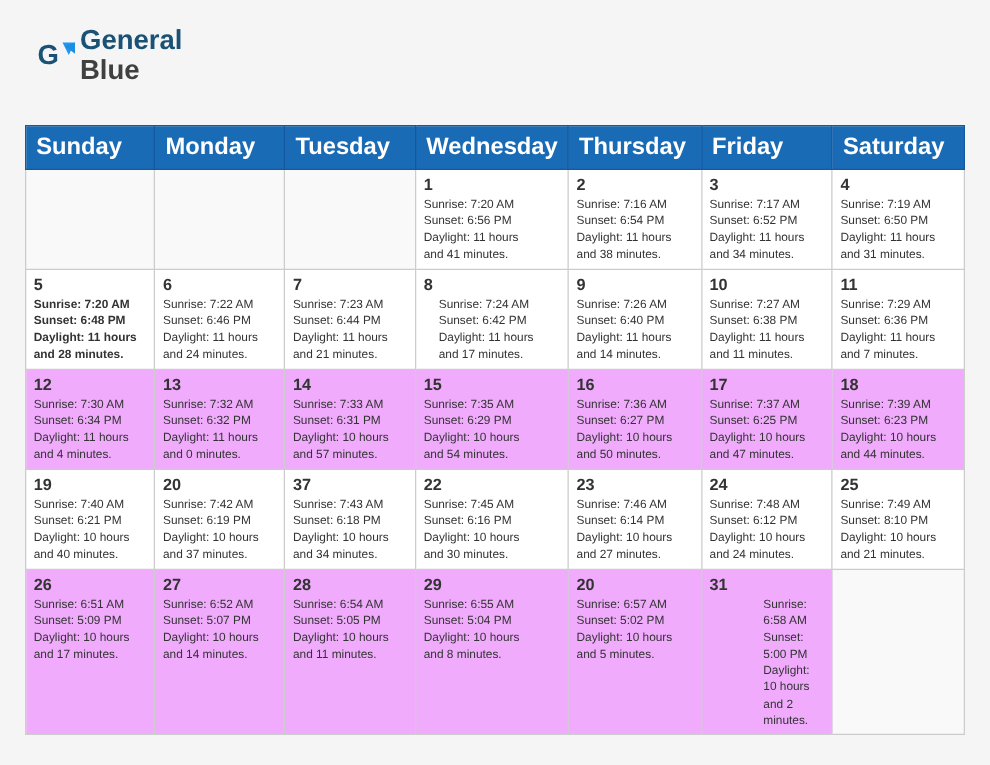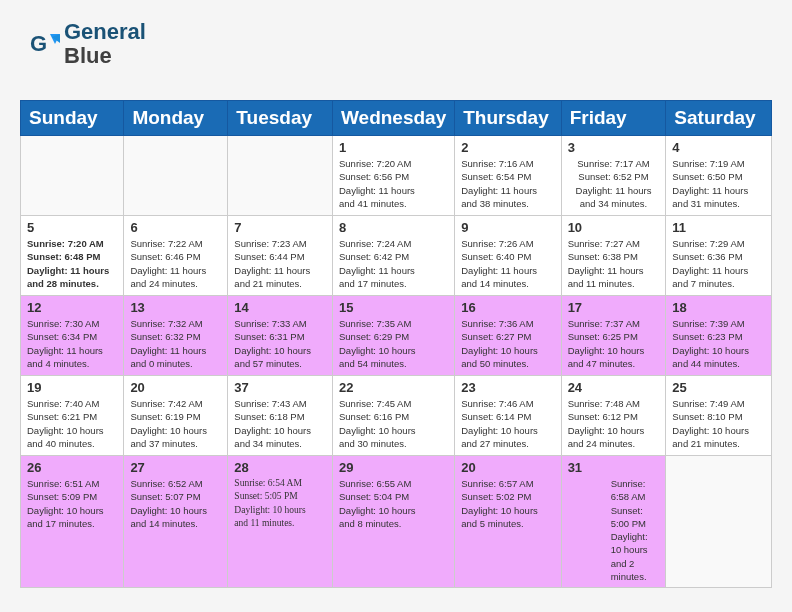--- a/index.html
+++ b/index.html
@@ -142,21 +142,21 @@
           </td>
           <td>
             <span class="day-num">2</span>
             <div class="day-info" style="white-space: pre-line;">Sunrise: 7:16 AM
 Sunset: 6:54 PM
 Daylight: 11 hours
 and 38 minutes.</div>
           </td>
           <td>
             <span class="day-num">3</span>
-            <div class="day-info" style="white-space: pre-line; text-align: center;">Sunrise: 7:17 AM
+            <div class="day-info" style="white-space: pre-line;">Sunrise: 7:17 AM
 Sunset: 6:52 PM
 Daylight: 11 hours
 and 34 minutes.</div>
           </td>
           <td>
             <span class="day-num">4</span>
             <div class="day-info" style="white-space: pre-line;">Sunrise: 7:19 AM
 Sunset: 6:50 PM
 Daylight: 11 hours
 and 31 minutes.</div>
@@ -179,21 +179,21 @@
           </td>
           <td>
             <span class="day-num">7</span>
             <div class="day-info" style="white-space: pre-line;">Sunrise: 7:23 AM
 Sunset: 6:44 PM
 Daylight: 11 hours
 and 21 minutes.</div>
           </td>
           <td>
             <span class="day-num">8</span>
-            <div class="day-info" style="white-space: pre-line;">Sunrise: 7:24 AM
+            <div class="day-info" style="white-space: pre-line; margin-left: 12px;">Sunrise: 7:24 AM
 Sunset: 6:42 PM
 Daylight: 11 hours
 and 17 minutes.</div>
           </td>
           <td>
             <span class="day-num">9</span>
             <div class="day-info" style="white-space: pre-line;">Sunrise: 7:26 AM
 Sunset: 6:40 PM
 Daylight: 11 hours
 and 14 minutes.</div>
@@ -325,21 +325,21 @@
           </td>
           <td class="shaded">
             <span class="day-num">27</span>
             <div class="day-info" style="white-space: pre-line;">Sunrise: 6:52 AM
 Sunset: 5:07 PM
 Daylight: 10 hours
 and 14 minutes.</div>
           </td>
           <td class="shaded">
             <span class="day-num">28</span>
-            <div class="day-info" style="white-space: pre-line; font-family: Liberation Serif, serif;">Sunrise: 6:54 AM
+            <div class="day-info" style="white-space: pre-line;">Sunrise: 6:54 AM
 Sunset: 5:05 PM
 Daylight: 10 hours
 and 11 minutes.</div>
           </td>
           <td class="shaded">
             <span class="day-num">29</span>
             <div class="day-info" style="white-space: pre-line;">Sunrise: 6:55 AM
 Sunset: 5:04 PM
 Daylight: 10 hours
 and 8 minutes.</div>

